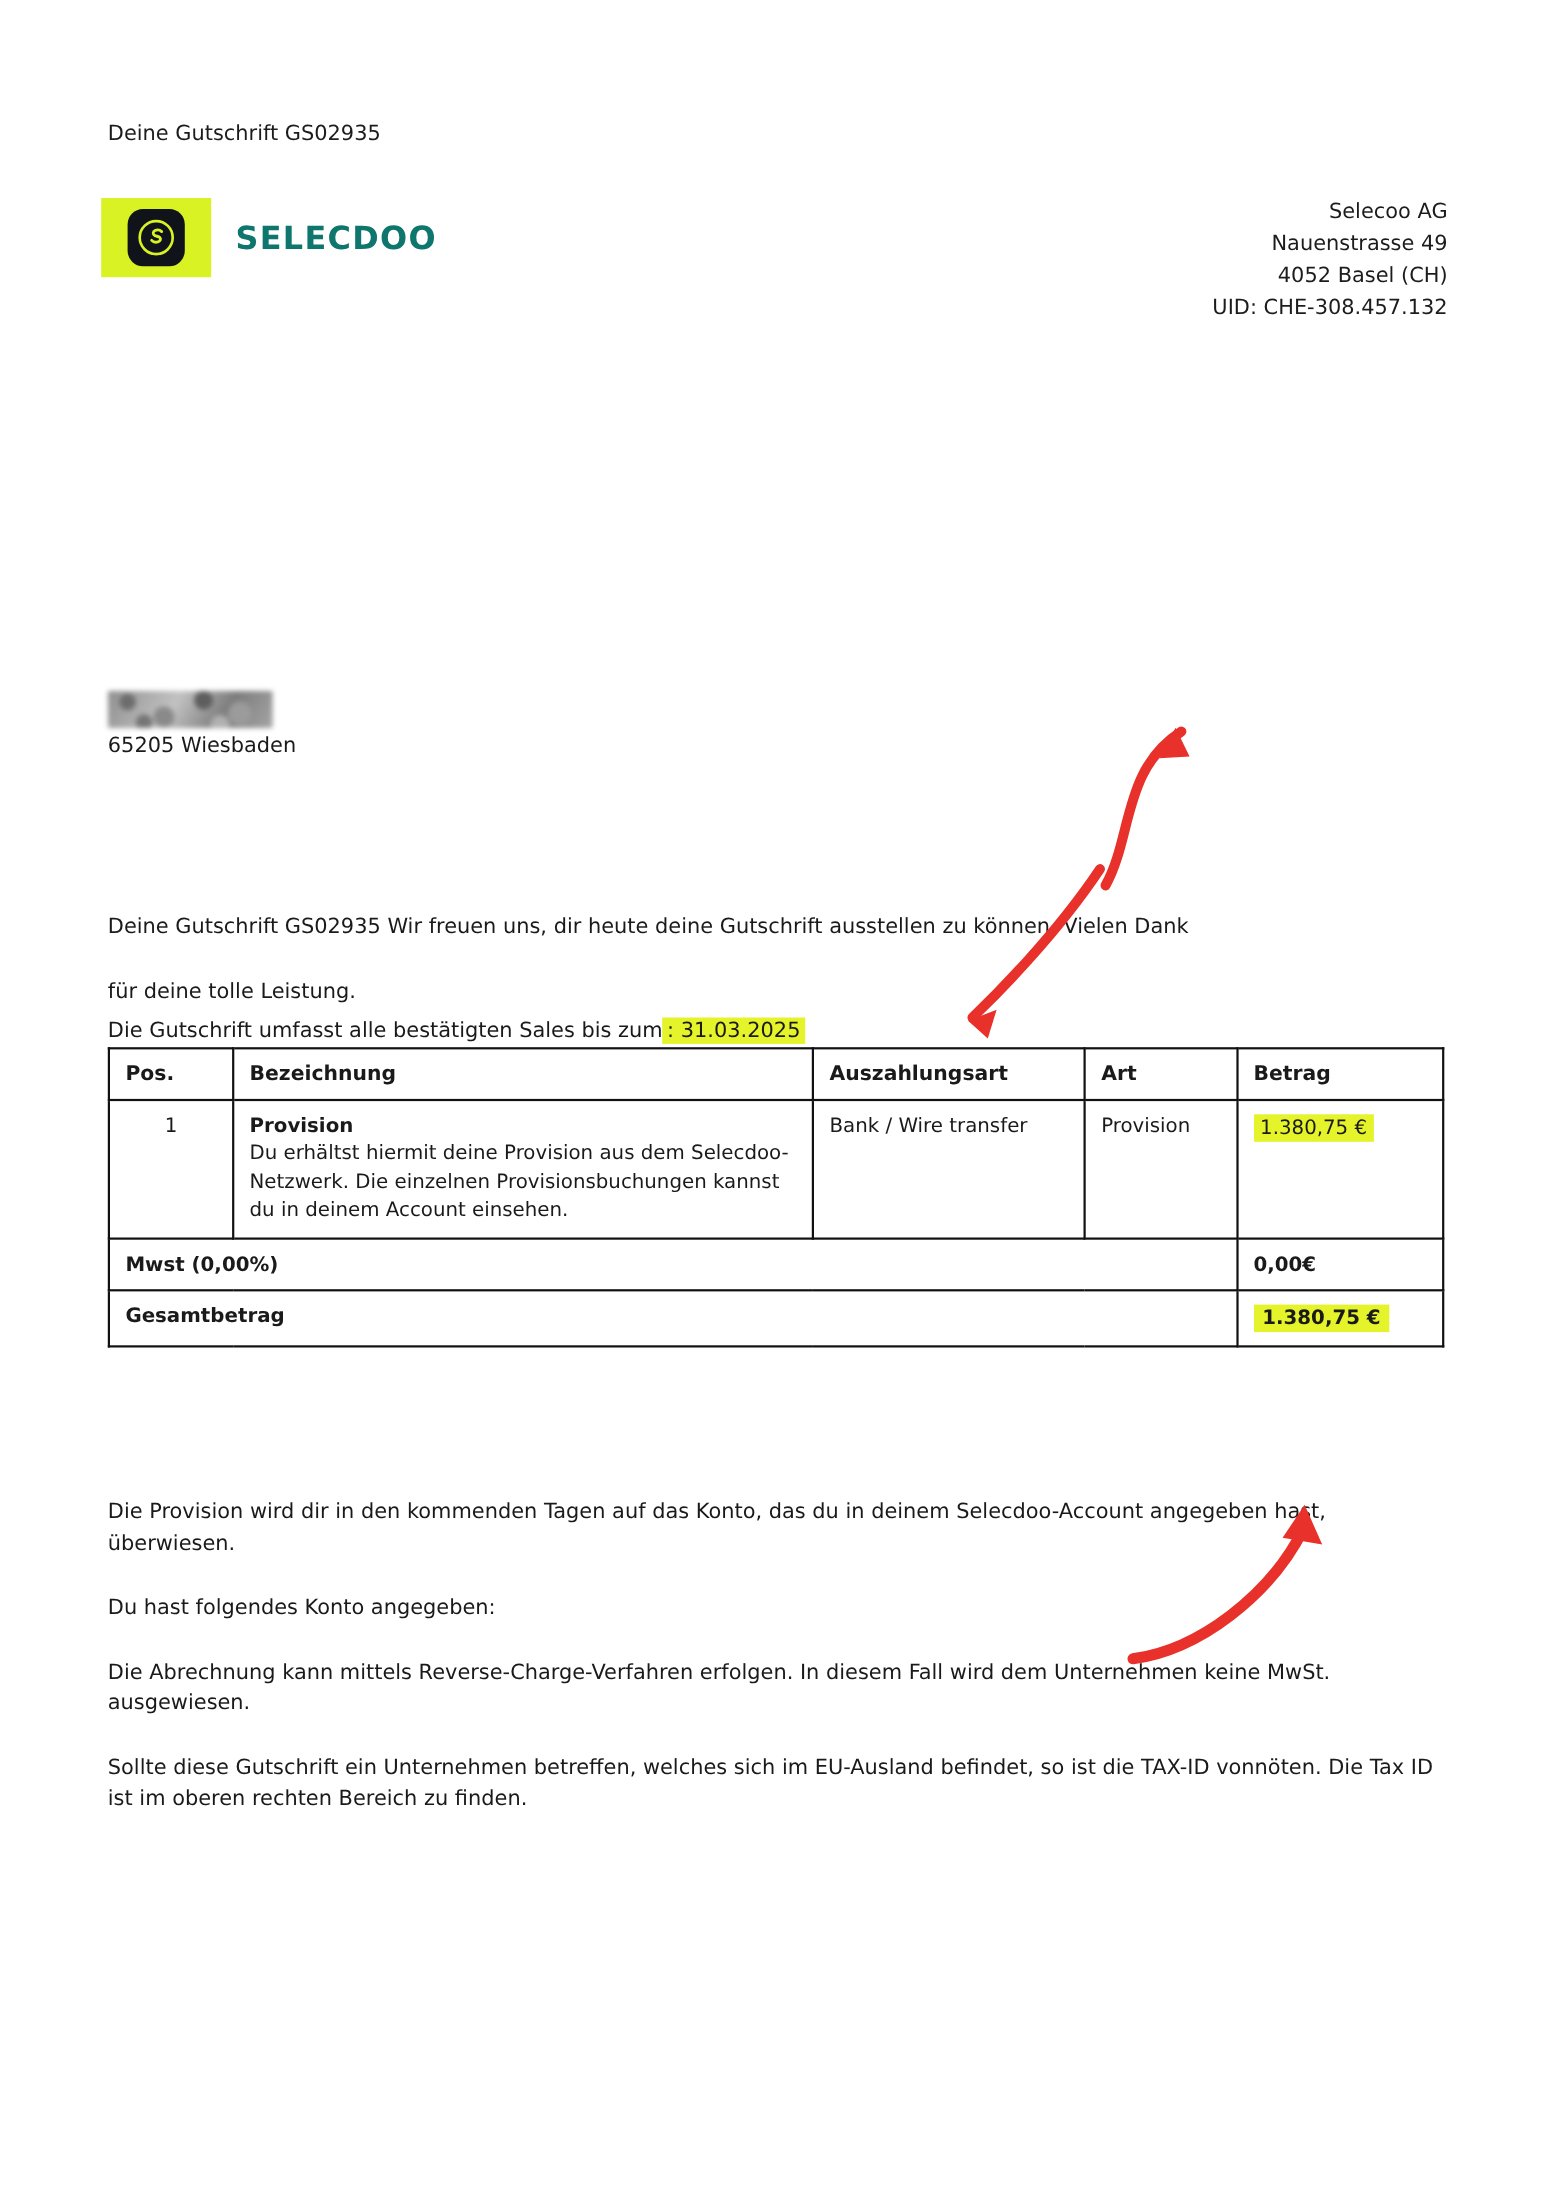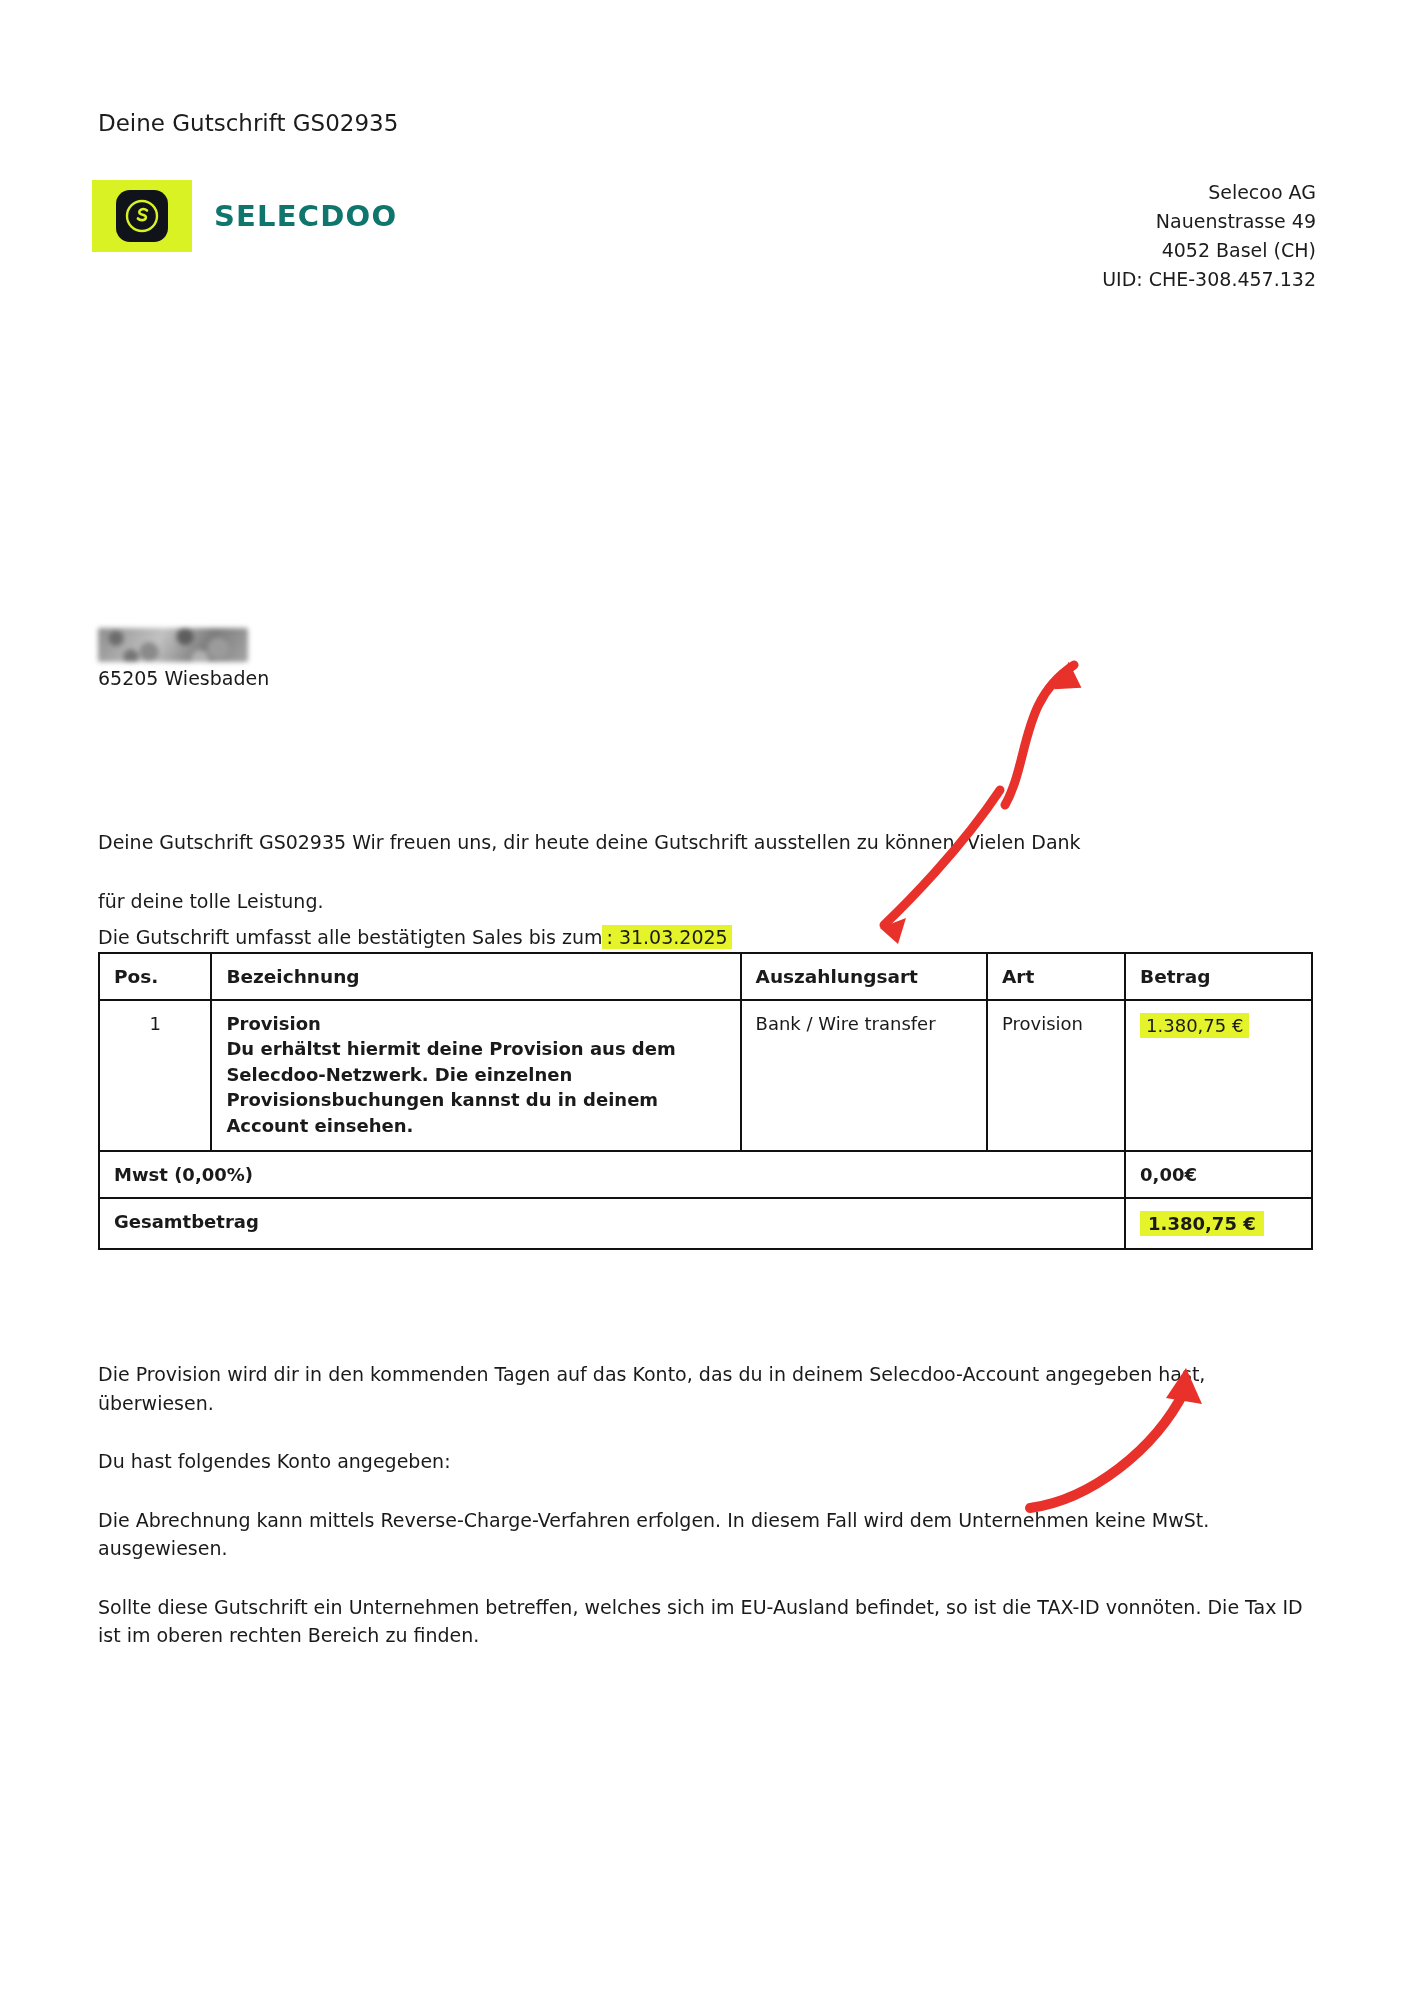--- a/index.html
+++ b/index.html
@@ -19,21 +19,21 @@
     position: absolute;
     inset: 0;
     padding: 0;
   }
 
   
   .doc-subject {
     position: absolute;
     left: 98px;
     top: 110px;
-    font-size: 23px;
+    font-size: 19px;
     color: #1c1c1c;
   }
 
   .brand {
     position: absolute;
     left: 92px;
     top: 180px;
     display: flex;
     align-items: center;
     gap: 22px;
@@ -143,21 +143,21 @@
     text-align: left;
   }
   .items th { font-weight: 700; font-size: 18.5px; }
   .col-pos { width: 92px; text-align: center; }
   .col-bez { width: 570px; }
   .col-ausz { width: 230px; margin-left: 44px; }
   .col-art { width: 115px; }
   .col-betrag { width: 170px; }
   td.col-pos { text-align: center; font-size: 18px; }
   .item-title { font-weight: 700; margin-bottom: 2px; }
-  .item-desc { font-weight: 700; line-height: 1.42; }
+  .item-desc { font-weight: 400; line-height: 1.42; }
   .amount-cell { text-align: left; }
   .amount-hl {
     background: #e4f32a;
     font-weight: 400;
     padding: 2px 6px;
     display: inline-block;
   }
   .row-label { font-weight: 700; }
   .row-value { text-align: right; font-weight: 700; margin-left: 11px; }
   .total-hl {

